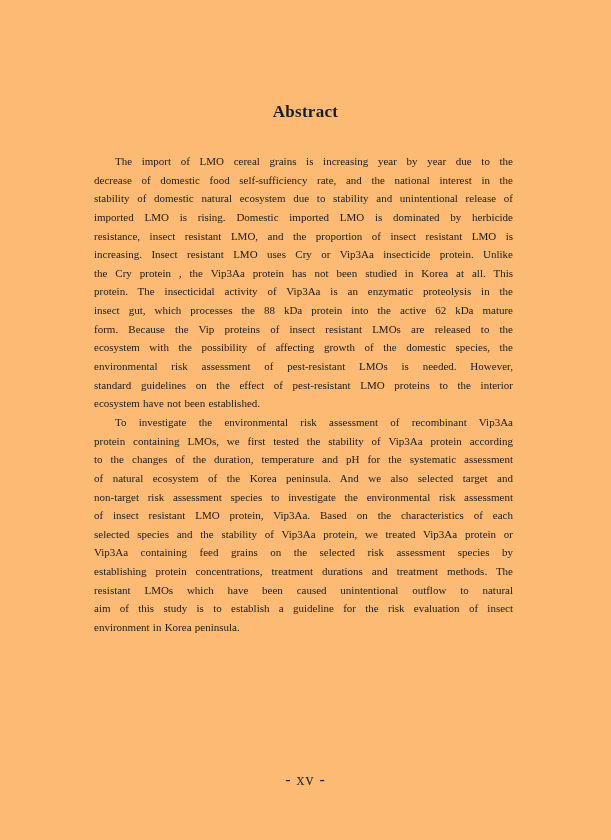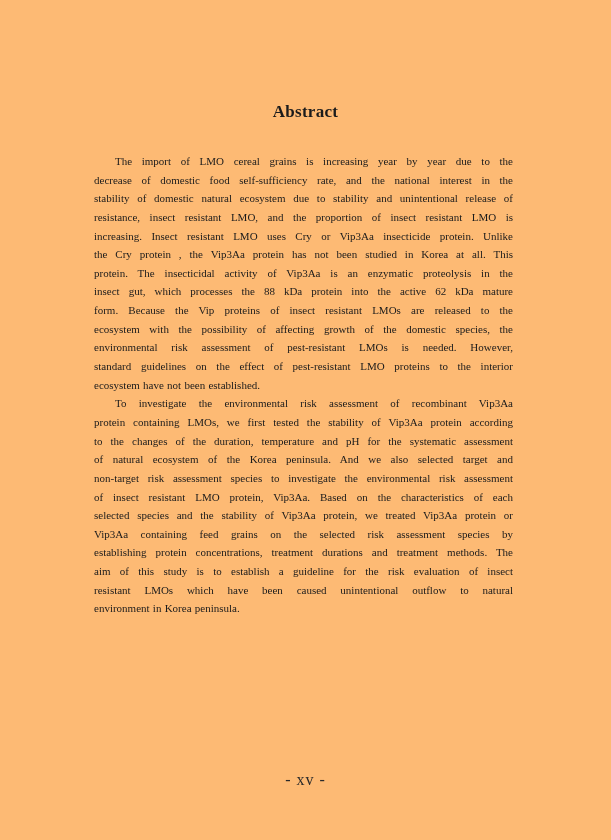--- a/index.html
+++ b/index.html
@@ -68,20 +68,21 @@
 <body>
 
 <div class="page">
   <h1 class="doc-title">Abstract</h1>
 
   <div class="doc-body">
       <div class="para">
         <div class="line">The import of LMO cereal grains is increasing year by year due to the</div>
         <div class="line">decrease of domestic food self-sufficiency rate, and the national interest in the</div>
         <div class="line">stability of domestic natural ecosystem due to stability and unintentional release of</div>
+        <div class="line">imported LMO is rising. Domestic imported LMO is dominated by herbicide</div>
         <div class="line">resistance, insect resistant LMO, and the proportion of insect resistant LMO is</div>
         <div class="line">increasing. Insect resistant LMO uses Cry or Vip3Aa insecticide protein. Unlike</div>
         <div class="line">the Cry protein , the Vip3Aa protein has not been studied in Korea at all. This</div>
         <div class="line">protein. The insecticidal activity of Vip3Aa is an enzymatic proteolysis in the</div>
         <div class="line">insect gut, which processes the 88 kDa protein into the active 62 kDa mature</div>
         <div class="line">form. Because the Vip proteins of insect resistant LMOs are released to the</div>
         <div class="line">ecosystem with the possibility of affecting growth of the domestic species, the</div>
         <div class="line">environmental risk assessment of pest-resistant LMOs is needed. However,</div>
         <div class="line">standard guidelines on the effect of pest-resistant LMO proteins to the interior</div>
         <div class="line">ecosystem have not been established.</div>
@@ -89,20 +90,20 @@
       <div class="para">
         <div class="line">To investigate the environmental risk assessment of recombinant Vip3Aa</div>
         <div class="line">protein containing LMOs, we first tested the stability of Vip3Aa protein according</div>
         <div class="line">to the changes of the duration, temperature and pH for the systematic assessment</div>
         <div class="line">of natural ecosystem of the Korea peninsula. And we also selected target and</div>
         <div class="line">non-target risk assessment species to investigate the environmental risk assessment</div>
         <div class="line">of insect resistant LMO protein, Vip3Aa. Based on the characteristics of each</div>
         <div class="line">selected species and the stability of Vip3Aa protein, we treated Vip3Aa protein or</div>
         <div class="line">Vip3Aa containing feed grains on the selected risk assessment species by</div>
         <div class="line">establishing protein concentrations, treatment durations and treatment methods. The</div>
+        <div class="line">resistant LMOs which have been caused unintentional outflow to natural</div>
         <div class="line">aim of this study is to establish a guideline for the risk evaluation of insect</div>
-        <div class="line">resistant LMOs which have been caused unintentional outflow to natural</div>
         <div class="line">environment in Korea peninsula.</div>
       </div>
     </div>
 
   <div class="page-footer">- xv -</div>
 </div>
 
 </body></html>

